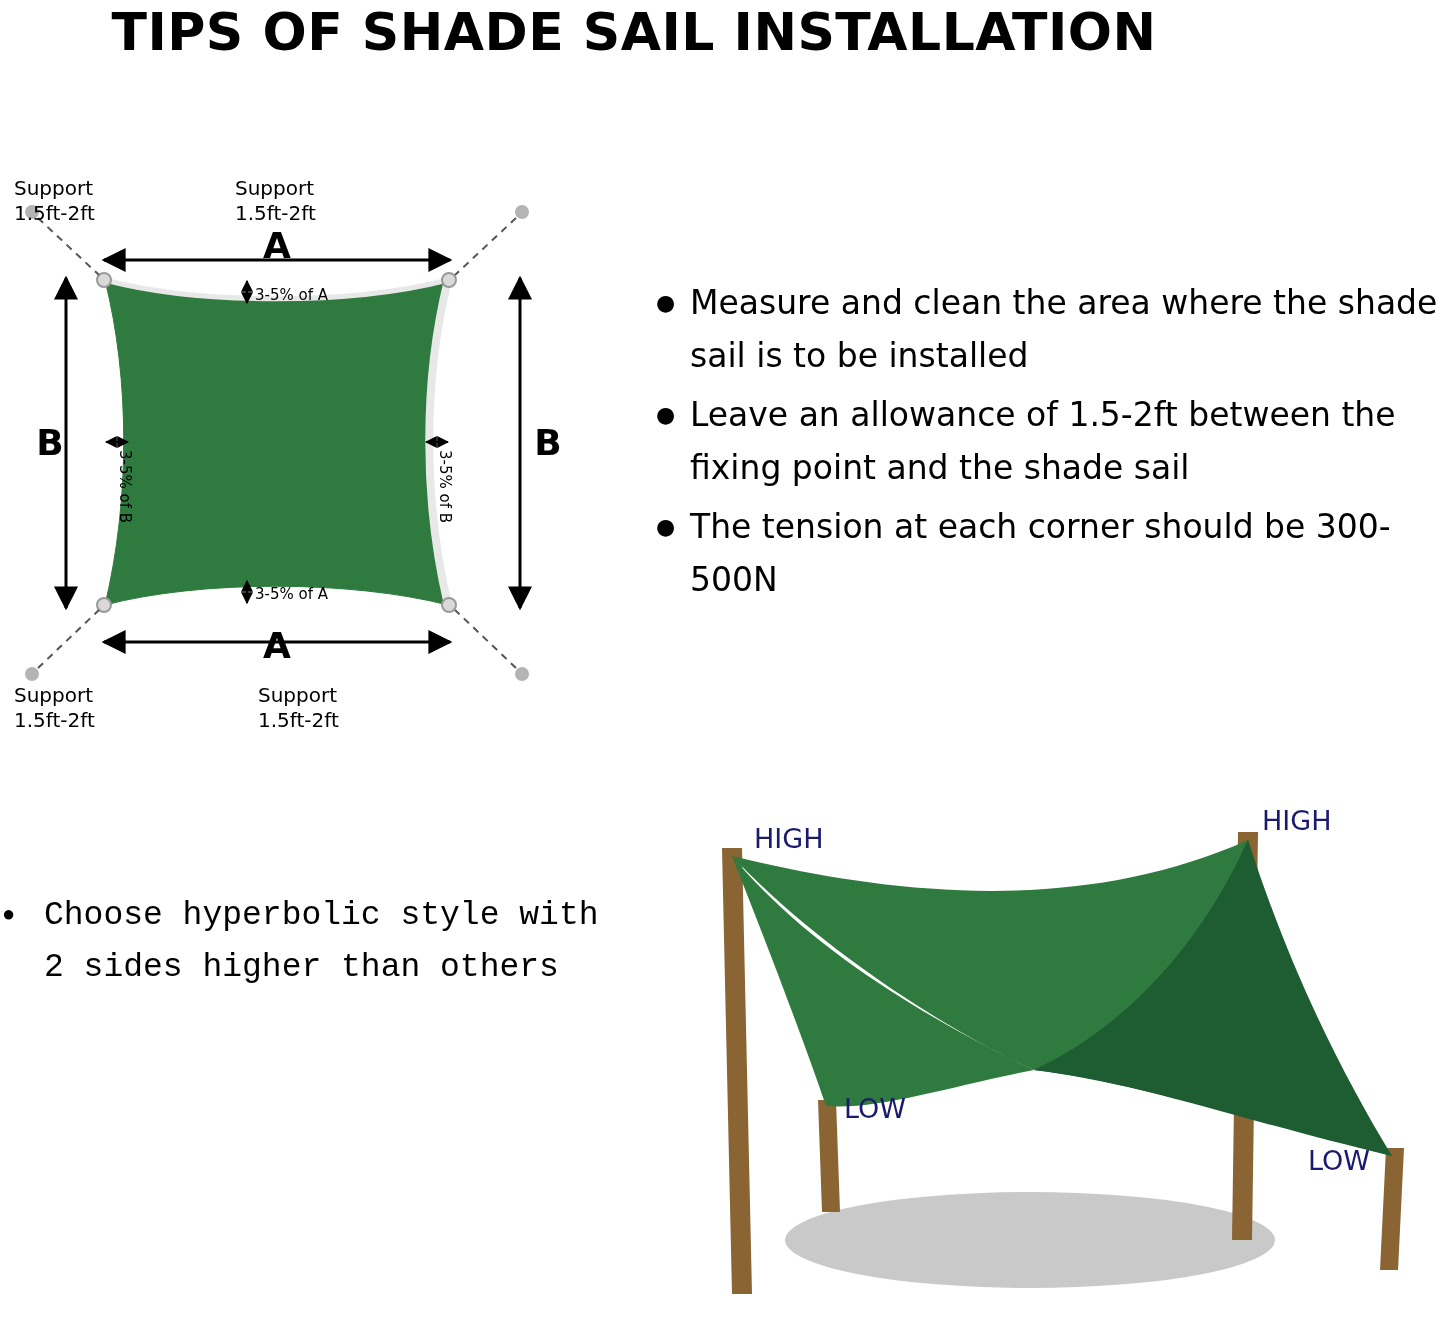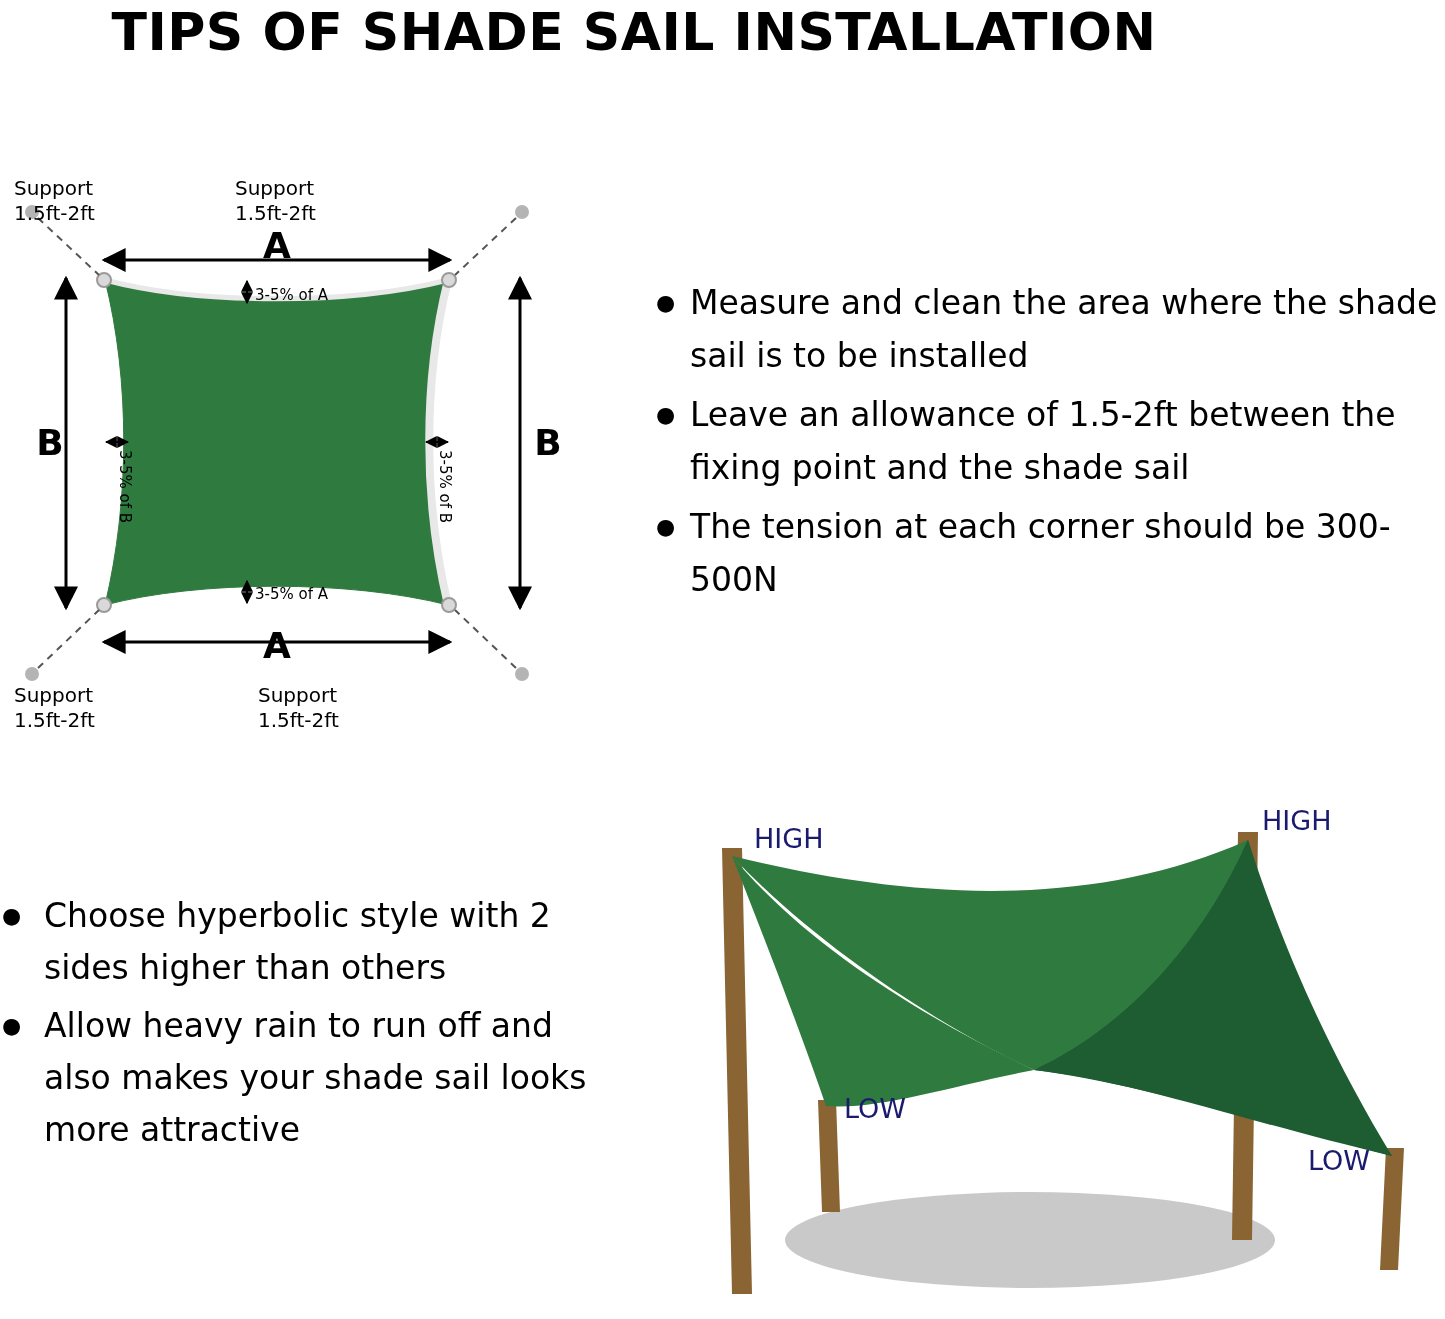--- a/index.html
+++ b/index.html
@@ -72,20 +72,21 @@
     top: 890px;
     width: 625px;
     font-size: 33px;
     line-height: 52px;
   }
   #bottom-bullets li::before {
     left: 2px;
   }
   #bottom-bullets li {
     padding-left: 44px;
+    font-family: Liberation Mono, monospace;
   }
 
   
   #bottom-diagram {
     position: absolute;
     left: 630px;
     top: 770px;
     width: 815px;
     height: 549px;
   }
@@ -178,21 +179,20 @@
 </svg>
 
 <ul class="bullets" id="top-bullets">
   <li>Measure and clean the area where the shade sail is to be installed</li>
   <li>Leave an allowance of 1.5-2ft between the fixing point and the shade sail</li>
   <li>The tension at each corner should be 300-500N</li>
 </ul>
 
 <ul class="bullets" id="bottom-bullets">
   <li>Choose hyperbolic style with 2 sides higher than others</li>
-  <li>Allow heavy rain to run off and also makes your shade sail looks more attractive</li>
 </ul>
 
 <svg id="bottom-diagram" viewBox="0 0 815 549">
 
   <ellipse cx="400" cy="470" rx="245" ry="48" fill="#9d9d9d" opacity="0.55"></ellipse>
 
   <polygon points="92,78 112,78 122,524 102,524" fill="#8a6432"></polygon>
   <polygon points="608,62 628,62 622,470 602,470" fill="#8a6432"></polygon>
   <polygon points="188,330 206,330 210,442 192,442" fill="#8a6432"></polygon>
   <polygon points="756,378 774,378 768,500 750,500" fill="#8a6432"></polygon>

